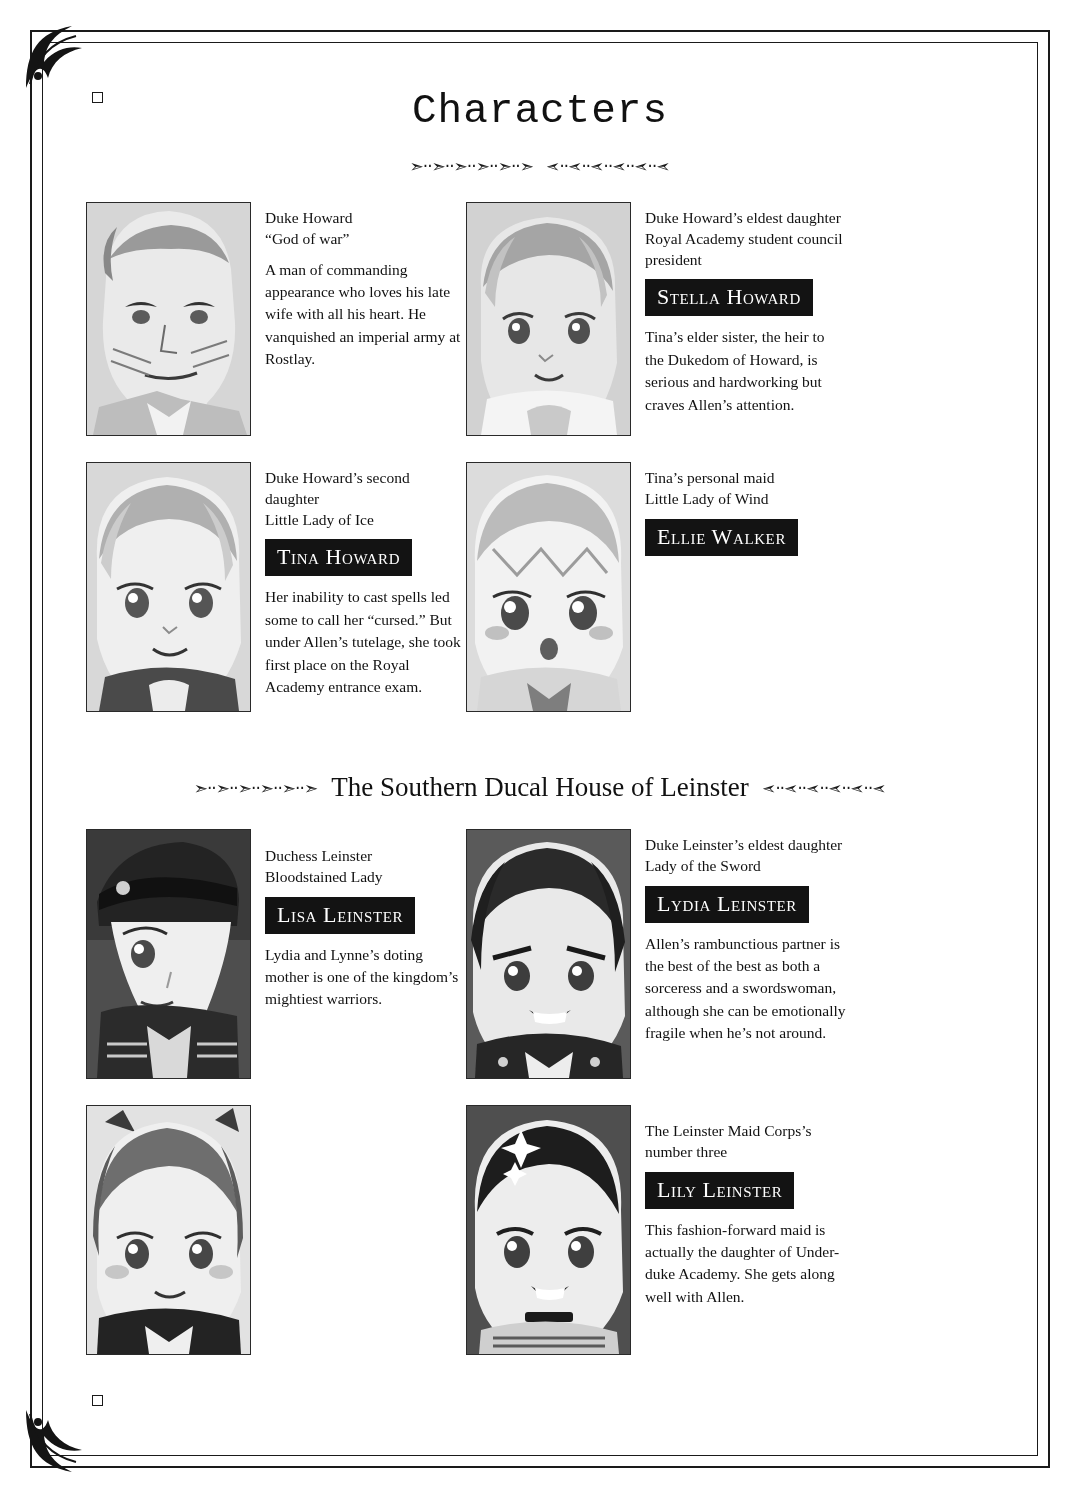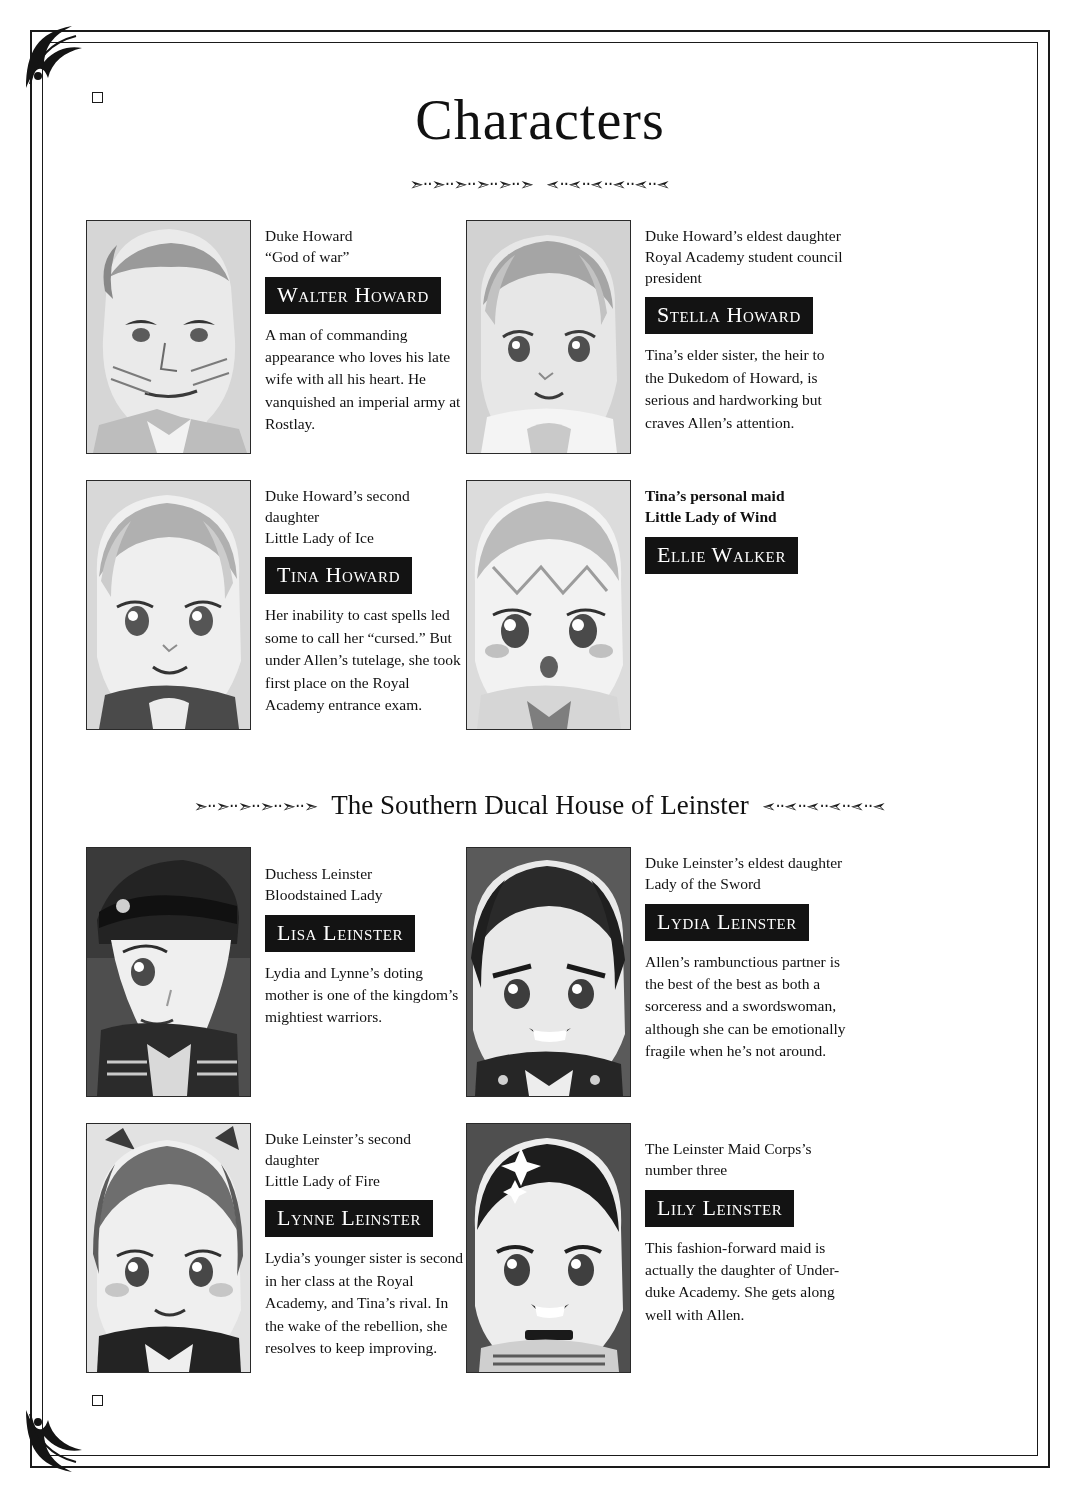--- a/index.html
+++ b/index.html
@@ -58,25 +58,25 @@
   
   .content {
     position: absolute;
     left: 86px;
     top: 70px;
     width: 908px;
   }
 
   .page-title {
     text-align: center;
-    font-size: 56px;
+    font-size: 41px;
     font-weight: 400;
     letter-spacing: 1px;
     margin: 18px 0 16px 0;
-    font-family: Liberation Serif, serif;
+    font-family: Liberation Mono, monospace;
   }
 
   .section-head {
     display: flex;
     align-items: center;
     justify-content: center;
     gap: 14px;
     margin: 22px 0 26px 0;
   }
   .section-head .arrows {
@@ -195,21 +195,20 @@
             <path d="M58 172 Q84 180 110 170" stroke="#3a3a3a" stroke-width="3" fill="none"></path>
             <path d="M26 146 L64 160 M24 158 L62 172" stroke="#7b7b7b" stroke-width="2"></path>
             <path d="M104 150 L140 138 M106 164 L142 152" stroke="#7b7b7b" stroke-width="2"></path>
             <path d="M12 204 L70 188 L94 196 L152 208 L160 232 H6 Z" fill="#bdbdbd"></path>
             <path d="M60 200 L82 214 L104 198 L96 232 H70 Z" fill="#f2f2f2"></path>
           </svg>
         </div>
         <div class="card-body">
           <div class="epithet" style="white-space:pre-line;">Duke Howard
 “God of war”</div>
-          <div class="name-plate">Walter Howard</div>
           <div class="desc">A man of commanding appearance who loves his late wife with all his heart. He vanquished an imperial army at Rostlay.</div>
         </div>
       </div>
 
       <div class="card">
         <div class="portrait tall">
           <svg viewBox="0 0 163 232" xmlns="http://www.w3.org/2000/svg">
             <rect width="163" height="232" fill="#d2d2d2"></rect>
             <path d="M14 84 Q10 20 80 14 Q150 18 148 86 L150 160 Q140 210 110 232 H50 Q20 206 14 158 Z" fill="#e7e7e7"></path>
             <path d="M16 84 Q22 26 80 20 Q142 24 146 88 Q124 52 82 52 Q40 54 16 84 Z" fill="#a5a5a5"></path>
@@ -277,21 +276,21 @@
             <circle cx="43" cy="144" r="6" fill="#fff"></circle>
             <circle cx="111" cy="144" r="6" fill="#fff"></circle>
             <ellipse cx="82" cy="186" rx="9" ry="11" fill="#5e5e5e"></ellipse>
             <ellipse cx="30" cy="170" rx="12" ry="7" fill="#c0c0c0"></ellipse>
             <ellipse cx="134" cy="170" rx="12" ry="7" fill="#c0c0c0"></ellipse>
             <path d="M14 214 Q82 194 150 216 L154 248 H10 Z" fill="#d6d6d6"></path>
             <path d="M60 220 L82 236 L104 220 L100 248 H66 Z" fill="#7e7e7e"></path>
           </svg>
         </div>
         <div class="card-body">
-          <div class="epithet" style="white-space:pre-line;font-weight:bold;">Tina’s personal maid
+          <div class="epithet" style="white-space:pre-line;">Tina’s personal maid
 Little Lady of Wind</div>
           <div class="name-plate">Ellie Walker</div>
         </div>
       </div>
 
     </div>
 
     <div class="section-head" style="margin-top:34px;">
       <span class="arrows">➣··➣··➣··➣··➣··➣</span>
       <span class="section-title">The Southern Ducal House of Leinster</span>
@@ -373,26 +372,20 @@
             <ellipse cx="114" cy="148" rx="12" ry="15" fill="#474747"></ellipse>
             <circle cx="46" cy="143" r="5" fill="#fff"></circle>
             <circle cx="110" cy="143" r="5" fill="#fff"></circle>
             <ellipse cx="30" cy="166" rx="12" ry="7" fill="#c6c6c6"></ellipse>
             <ellipse cx="134" cy="166" rx="12" ry="7" fill="#c6c6c6"></ellipse>
             <path d="M68 186 Q82 196 98 186" stroke="#333" stroke-width="3" fill="none"></path>
             <path d="M12 212 Q82 192 152 214 L154 248 H10 Z" fill="#232323"></path>
             <path d="M58 220 L82 236 L106 220 L102 248 H62 Z" fill="#efefef"></path>
           </svg>
         </div>
-        <div class="card-body">
-          <div class="epithet" style="white-space:pre-line;">Duke Leinster’s second daughter
-Little Lady of Fire</div>
-          <div class="name-plate">Lynne Leinster</div>
-          <div class="desc">Lydia’s younger sister is second in her class at the Royal Academy, and Tina’s rival. In the wake of the rebellion, she resolves to keep improving.</div>
-        </div>
       </div>
 
       <div class="card">
         <div class="portrait xtall">
           <svg viewBox="0 0 163 248" xmlns="http://www.w3.org/2000/svg">
             <rect width="163" height="248" fill="#4f4f4f"></rect>
             <path d="M8 104 Q4 20 80 14 Q158 20 154 104 L156 186 Q142 228 104 248 H58 Q16 226 8 182 Z" fill="#ededed"></path>
             <path d="M10 106 Q14 26 80 20 Q148 26 152 108 Q126 58 82 58 Q34 60 10 106 Z" fill="#1d1d1d"></path>
             <path d="M48 38 L54 24 L60 38 L74 42 L60 48 L54 62 L48 48 L34 42 Z" fill="#fff"></path>
             <path d="M44 64 L48 56 L52 64 L60 68 L52 72 L48 80 L44 72 L36 68 Z" fill="#fff"></path>

